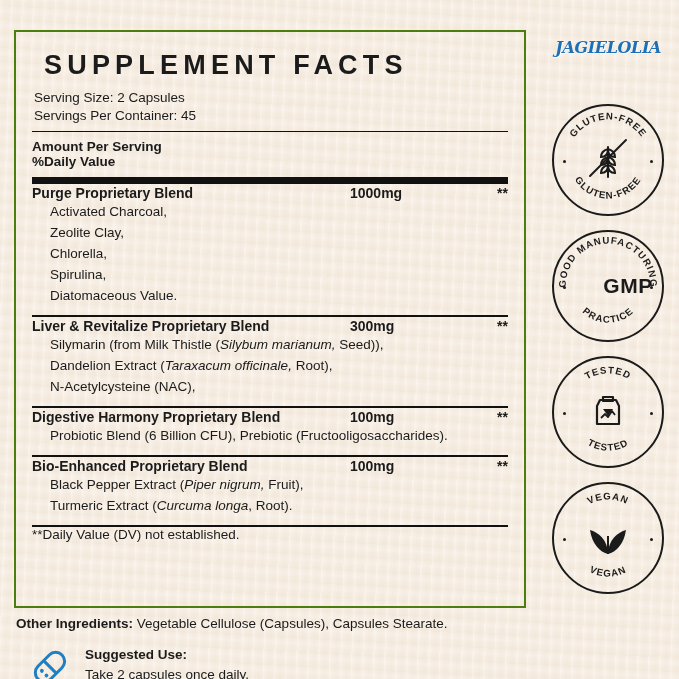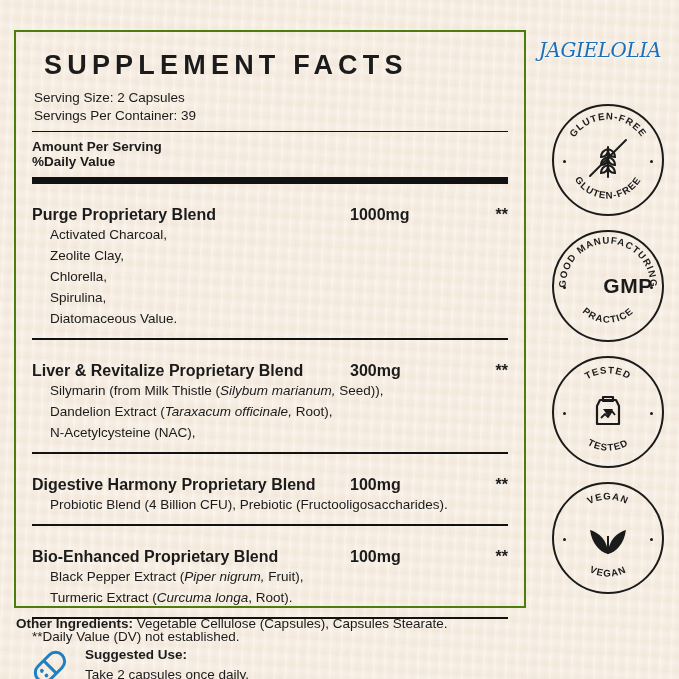--- a/index.html
+++ b/index.html
@@ -18,23 +18,23 @@
     background:
       repeating-linear-gradient(92deg, rgba(255,255,255,0.35) 0px, rgba(255,255,255,0.0) 3px, rgba(0,0,0,0.012) 7px, rgba(255,255,255,0.0) 11px),
       repeating-linear-gradient(3deg, rgba(0,0,0,0.012) 0px, rgba(255,255,255,0.0) 5px, rgba(255,255,255,0.25) 9px, rgba(255,255,255,0.0) 14px);
     pointer-events:none;
   }
 
   .brand {
     position:absolute;
     top: 38px; right: 18px;
     font-family: "DejaVu Serif", serif;
-    font-weight: normal;
+    font-weight: bold;
     font-style: italic;
-    font-size: 20px;
+    font-size: 16px;
     letter-spacing: -0.4px;
     color: #1f6fb5;
     text-shadow: 0.6px 0.6px 0 #ffffff, -0.4px -0.4px 0 #d8ecff;
     text-align: right;
   }
 
   
   .panel {
     position: absolute;
     left: 14px; top: 30px;
@@ -63,36 +63,36 @@
     display:flex; justify-content:space-between;
     font-size: 13.5px; font-weight: bold;
     padding: 7px 0 4px 0;
     flex-direction: column;
   }
   .col-amt { width: 192px; text-align:left; }
   .col-dv  { width: 118px; text-align:left; }
 
   .blend-row {
     display:flex; align-items:flex-start;
-    font-size: 16px; font-weight: bold;
-    padding-top: 22px;
+    font-size: 14px; font-weight: bold;
+    padding-top: 1px;
   }
   .blend-name { flex: 1 1 auto; }
   .blend-amt  { width: 132px; text-align:left; }
   .blend-dv   { width: 26px; text-align:right; }
 
   .ing {
     font-size: 13.5px;
     line-height: 1.48;
     margin-left: 18px;
     padding-top: 1px;
   }
   .ing em { font-style: italic; }
   .sect { padding-bottom: 6px; }
-  .footnote { font-size: 13.5px; padding-top: 10px; }
+  .footnote { font-size: 13.5px; padding-top: 0; }
 
   .other {
     position:absolute;
     left: 16px; top: 616px;
     width: 515px;
     font-size: 13.5px;
   }
   .other b { font-weight: bold; }
 
   .suggest {
@@ -138,21 +138,21 @@
 
 <div class="paper-texture"></div>
 
 <div class="brand">JAGIELOLIA</div>
 
 <div class="panel">
 
   <div class="sf-title">SUPPLEMENT FACTS</div>
 
   <div class="serving">Serving Size: 2 Capsules</div>
-  <div class="serving">Servings Per Container: 39</div>
+  <div class="serving">Servings Per Container: 45</div>
 
   <div class="rule-thin"></div>
 
   <div class="cols">
     <div class="col-amt">Amount Per Serving</div>
     <div class="col-dv">%Daily Value</div>
   </div>
 
   <div class="rule-thick"></div>
 
@@ -183,21 +183,21 @@
   </div>
 
   <div class="rule-med"></div>
 
   <div class="sect">
     <div class="blend-row">
       <div class="blend-name">Digestive Harmony Proprietary Blend</div>
       <div class="blend-amt">100mg</div>
       <div class="blend-dv">**</div>
     </div>
-    <div class="ing">Probiotic Blend (4 Billion CFU), Prebiotic (Fructooligosaccharides).</div>
+    <div class="ing">Probiotic Blend (6 Billion CFU), Prebiotic (Fructooligosaccharides).</div>
   </div>
 
   <div class="rule-med"></div>
 
   <div class="sect">
     <div class="blend-row">
       <div class="blend-name">Bio-Enhanced Proprietary Blend</div>
       <div class="blend-amt">100mg</div>
       <div class="blend-dv">**</div>
     </div>

